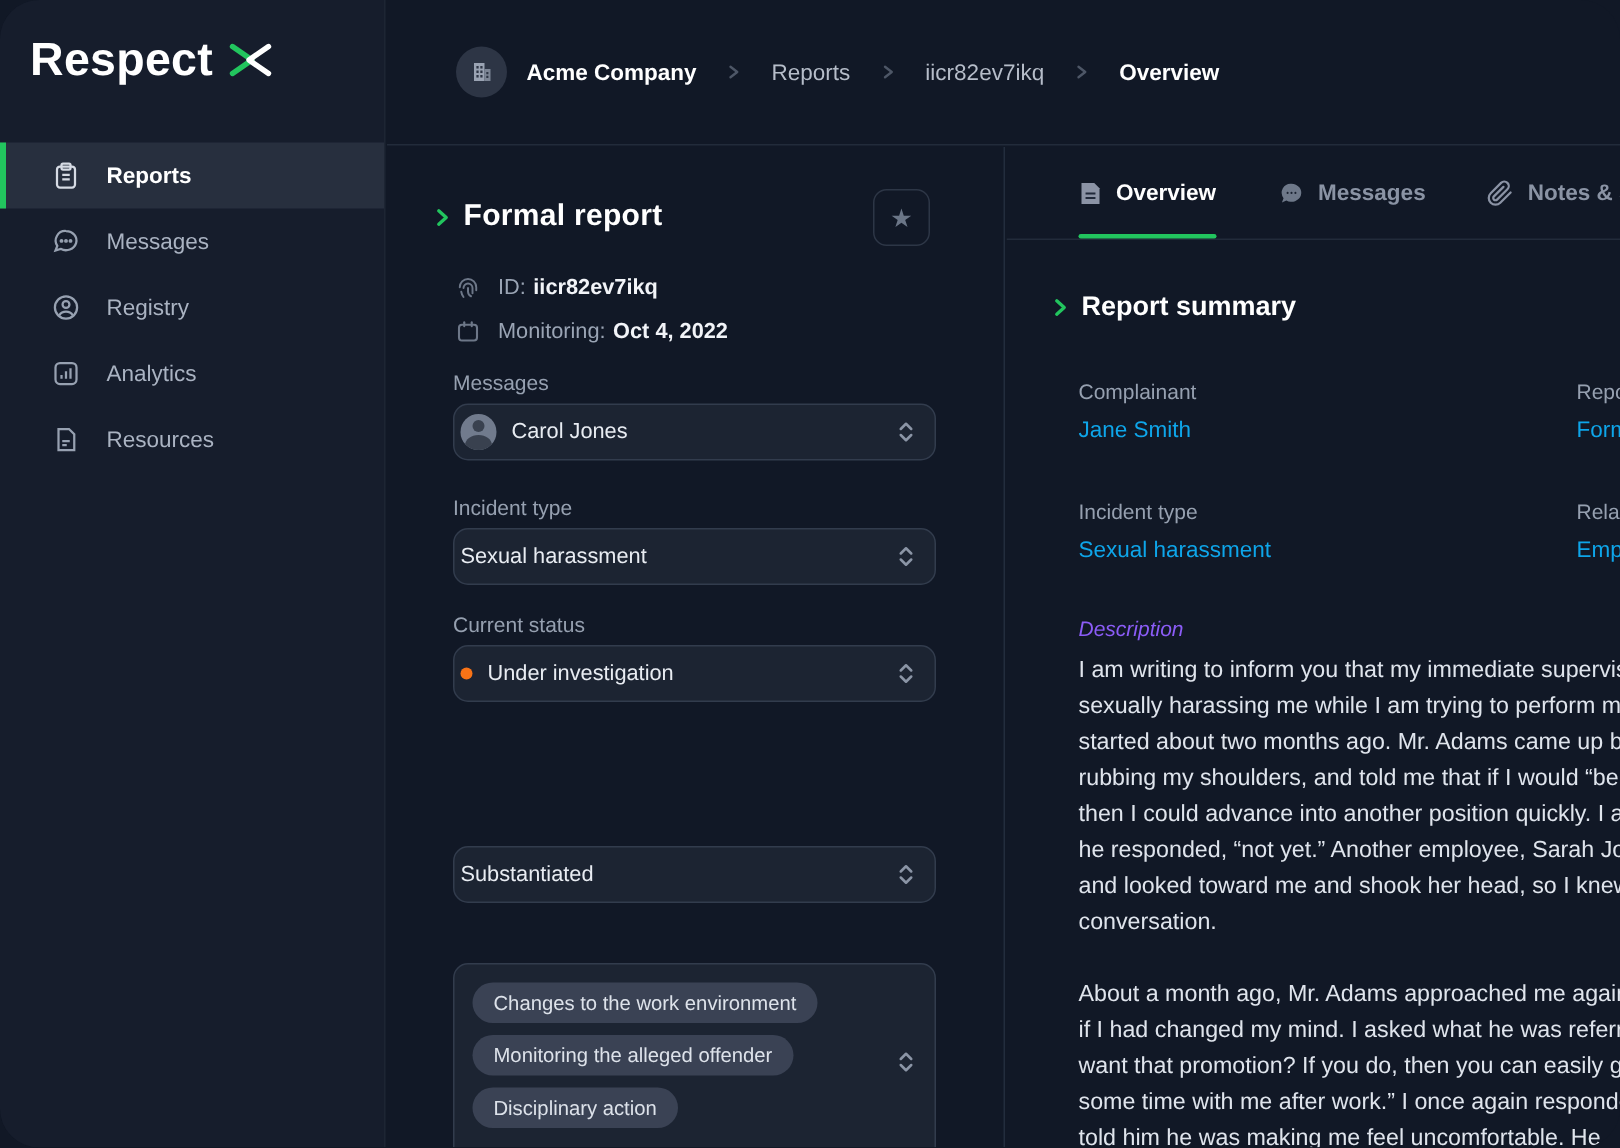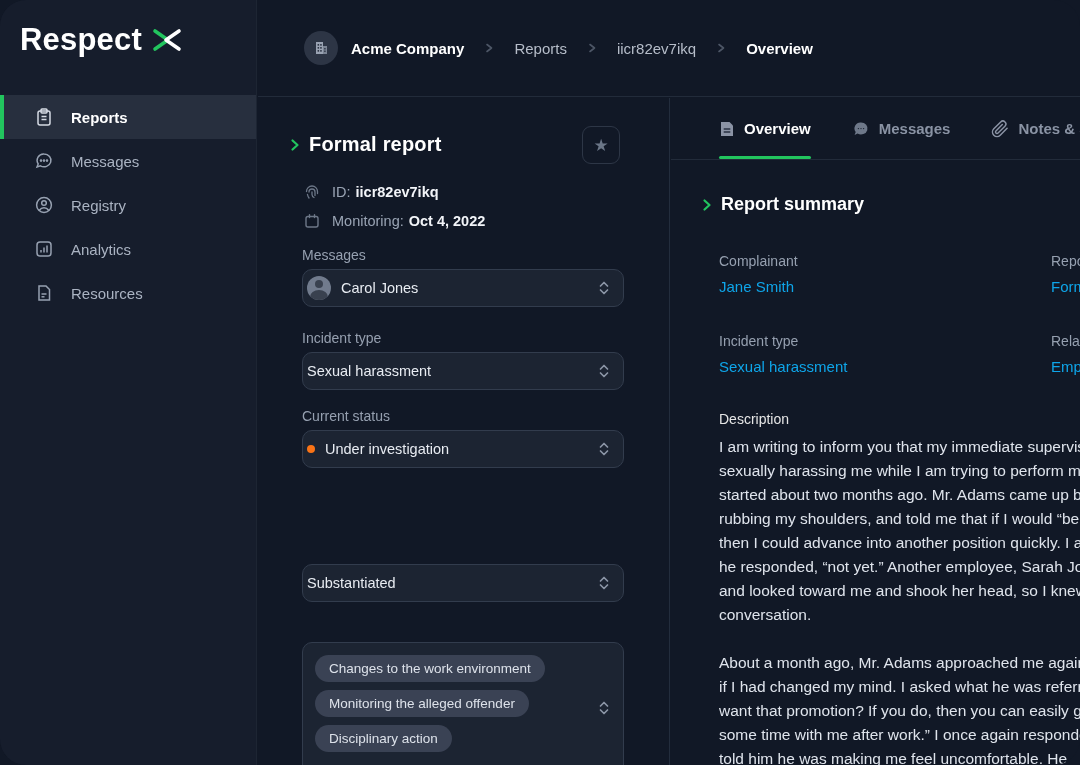--- a/index.html
+++ b/index.html
@@ -71,21 +71,21 @@
   .tab { display:flex; align-items:center; gap:9px; font-size:15px; color:#8a93a4; font-weight:600;
          position:relative; cursor:pointer; white-space:nowrap; }
   .tab.active { color:#ffffff; }
   .tab.active::after { content:""; position:absolute; left:0; right:0; bottom:0; height:3px;
                        background:#22c55e; border-radius:2px; }
   .d-heading { position:absolute; top:96px; left:30px; display:flex; align-items:center; gap:8px; }
   .d-heading h2 { font-size:18px; font-weight:700; color:#ffffff; }
   .field { position:absolute; }
   .field .f-label { font-size:14px; color:#96a0b0; margin-bottom:9px; white-space:nowrap; }
   .field .f-value { font-size:15px; color:#0ea5e9; white-space:nowrap; }
-  .desc-label { position:absolute; top:313px; left:48px; font-size:14px; color:#e5e5e5; }
+  .desc-label { position:absolute; top:313px; left:48px; font-size:14px; color:#8b5cf6;font-style:italic; }
   .desc { position:absolute; top:337px; left:48px; font-size:15.5px; color:#dfe4ec; }
   .desc .line { white-space:nowrap; line-height:24px; }
   .desc .para2 { margin-top:24px; }
 
   .icon { display:flex; align-items:center; justify-content:center; flex:none; }
 </style>
 </head>
 <body>
 
 <div class="app">

